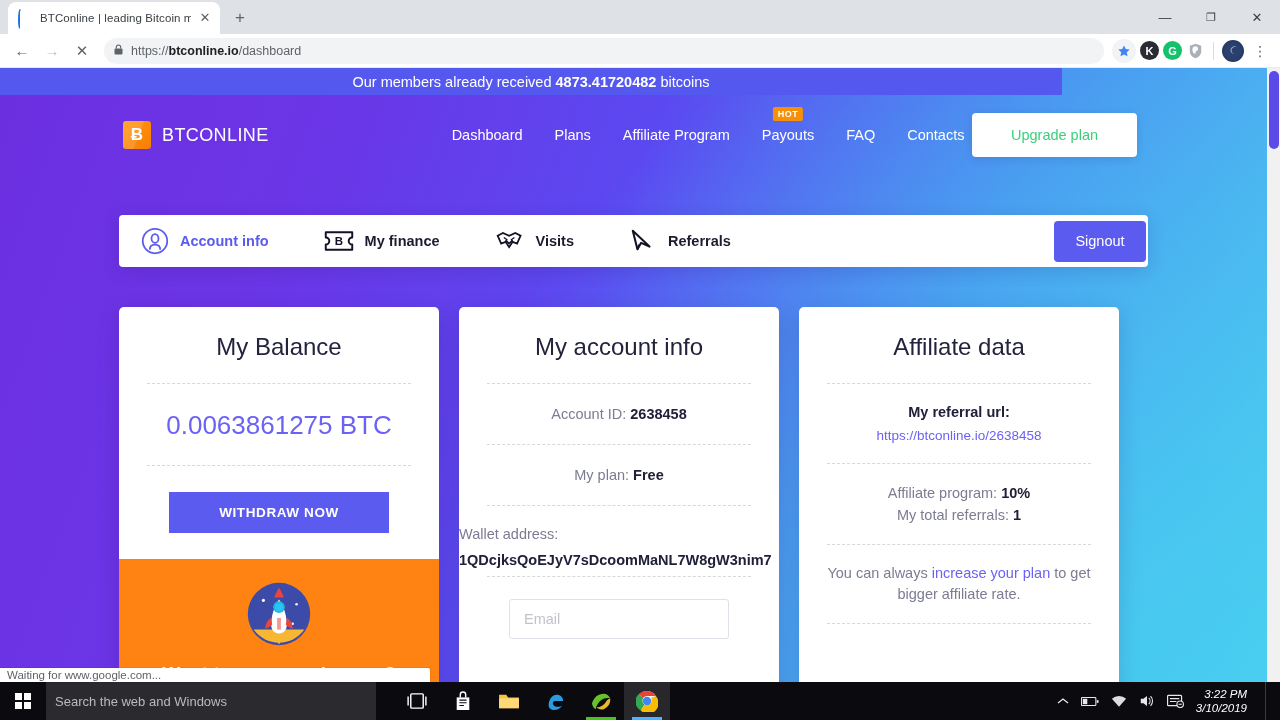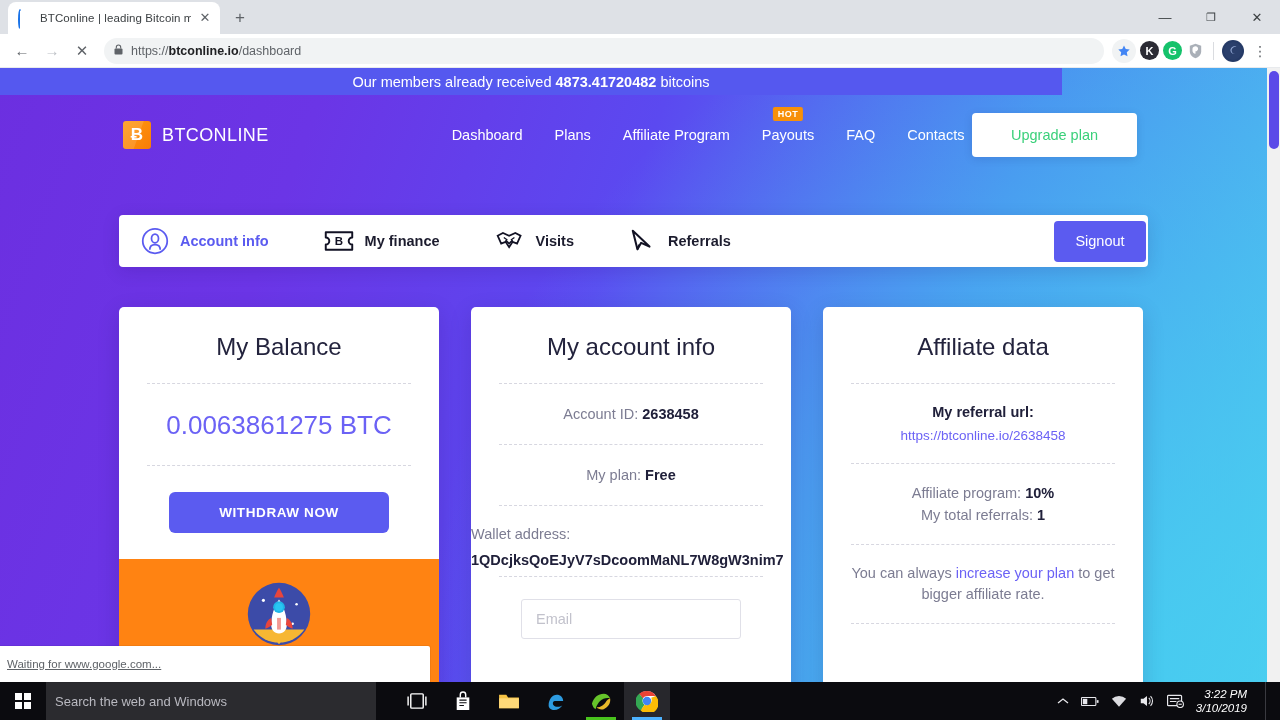--- a/index.html
+++ b/index.html
@@ -131,33 +131,33 @@
   .ptab-label { font-size:14.5px; font-weight:700; color:#1c1c2e; }
   .ptab.active .ptab-label { color:#5b5bf0; }
   .icon-svg { display:block; }
   .signout {
     margin-left:auto; margin-right:2px; width:92px; height:41px; background:#5b5bf0;
     border-radius:4px; color:#fff; font-size:14.5px; font-weight:400;
     display:flex; align-items:center; justify-content:center;
   }
 
   
-  .cards { position:relative; z-index:3; display:flex; gap:32px; margin:40px 0 0 119px; }
+  .cards { position:relative; z-index:3; display:flex; gap:20px; margin:40px 0 0 119px; }
   .card {
     width:320px; background:#fff; border-radius:5px; overflow:hidden;
     box-shadow:0 6px 22px rgba(30,10,90,0.16);
     min-height:335px;
   }
   .card-title { text-align:center; font-size:24px; color:#23233d; padding:26px 0 22px; font-weight:400; }
   .dashed { border-top:1px dashed #d7d7e0; margin:0 28px; }
   .balance-amt { text-align:center; color:#6b62f5; font-size:26px; padding:26px 0 24px; }
   .withdraw {
     display:block; margin:26px auto 26px; width:220px; height:41px; background:#5b5bf0;
     color:#fff; font-size:13.5px; font-weight:700; letter-spacing:0.6px;
-    display:flex; align-items:center; justify-content:center; border-radius:6px;
+    display:flex; align-items:center; justify-content:center; border-radius:0;
   }
   .promo { background:#ff8312; padding:16px 0 14px; text-align:center; }
   .rocket-wrap { display:flex; justify-content:center; }
   .promo-title { color:#fff; font-size:19px; font-weight:700; margin-top:10px; }
 
   .kv { text-align:center; font-size:14.5px; color:#7c7c92; padding:22px 0 22px; }
   .kv b { color:#20203a; font-weight:700; }
   .wallet { text-align:left; font-size:14.5px; color:#7c7c92; padding:20px 0 8px; }
   .wallet-val {
     font-size:14.5px; font-weight:700; color:#20203a; margin-top:10px;
@@ -174,23 +174,23 @@
   .ref-block { text-align:center; padding:20px 18px 20px; }
   .ref-label { font-size:14.5px; font-weight:700; color:#20203a; }
   .ref-url { display:block; font-size:13.5px; color:#6b62f5; margin-top:8px; }
   .aff-line { text-align:center; font-size:14.5px; color:#7c7c92; line-height:22px; padding:18px 0 18px; }
   .aff-line b { color:#20203a; font-weight:700; }
   .note { text-align:center; font-size:14.5px; color:#7c7c92; line-height:21px; padding:18px 18px 18px; }
   .note a { color:#6b62f5; text-decoration:none; }
 
   
   .statusbar {
-    position:absolute; left:0; bottom:0; width:430px; height:36px; background:#fff;
+    position:absolute; left:0; bottom:0; width:430px; height:14px; background:#fff;
     border-top-right-radius:2px; display:flex; align-items:center; padding-left:7px;
-    font-size:11.5px; color:#5f6368; z-index:20; box-shadow:0 0 0 1px rgba(0,0,0,0.05);text-decoration:underline;
+    font-size:11.5px; color:#5f6368; z-index:20; box-shadow:0 0 0 1px rgba(0,0,0,0.05);
   }
 
   
   .taskbar { position:absolute; left:0; bottom:0; width:1280px; height:38px; background:#0b0b0f; display:flex; align-items:center; }
   .start { width:46px; height:38px; display:flex; align-items:center; justify-content:center; }
   .win-logo { width:16px; height:16px; display:grid; grid-template-columns:1fr 1fr; grid-template-rows:1fr 1fr; gap:2px; }
   .win-logo i { background:#fff; display:block; }
   .tb-search {
     width:330px; height:38px; background:#2b2b2f; display:flex; align-items:center;
     padding-left:9px; color:#b9b9c0; font-size:13px;

